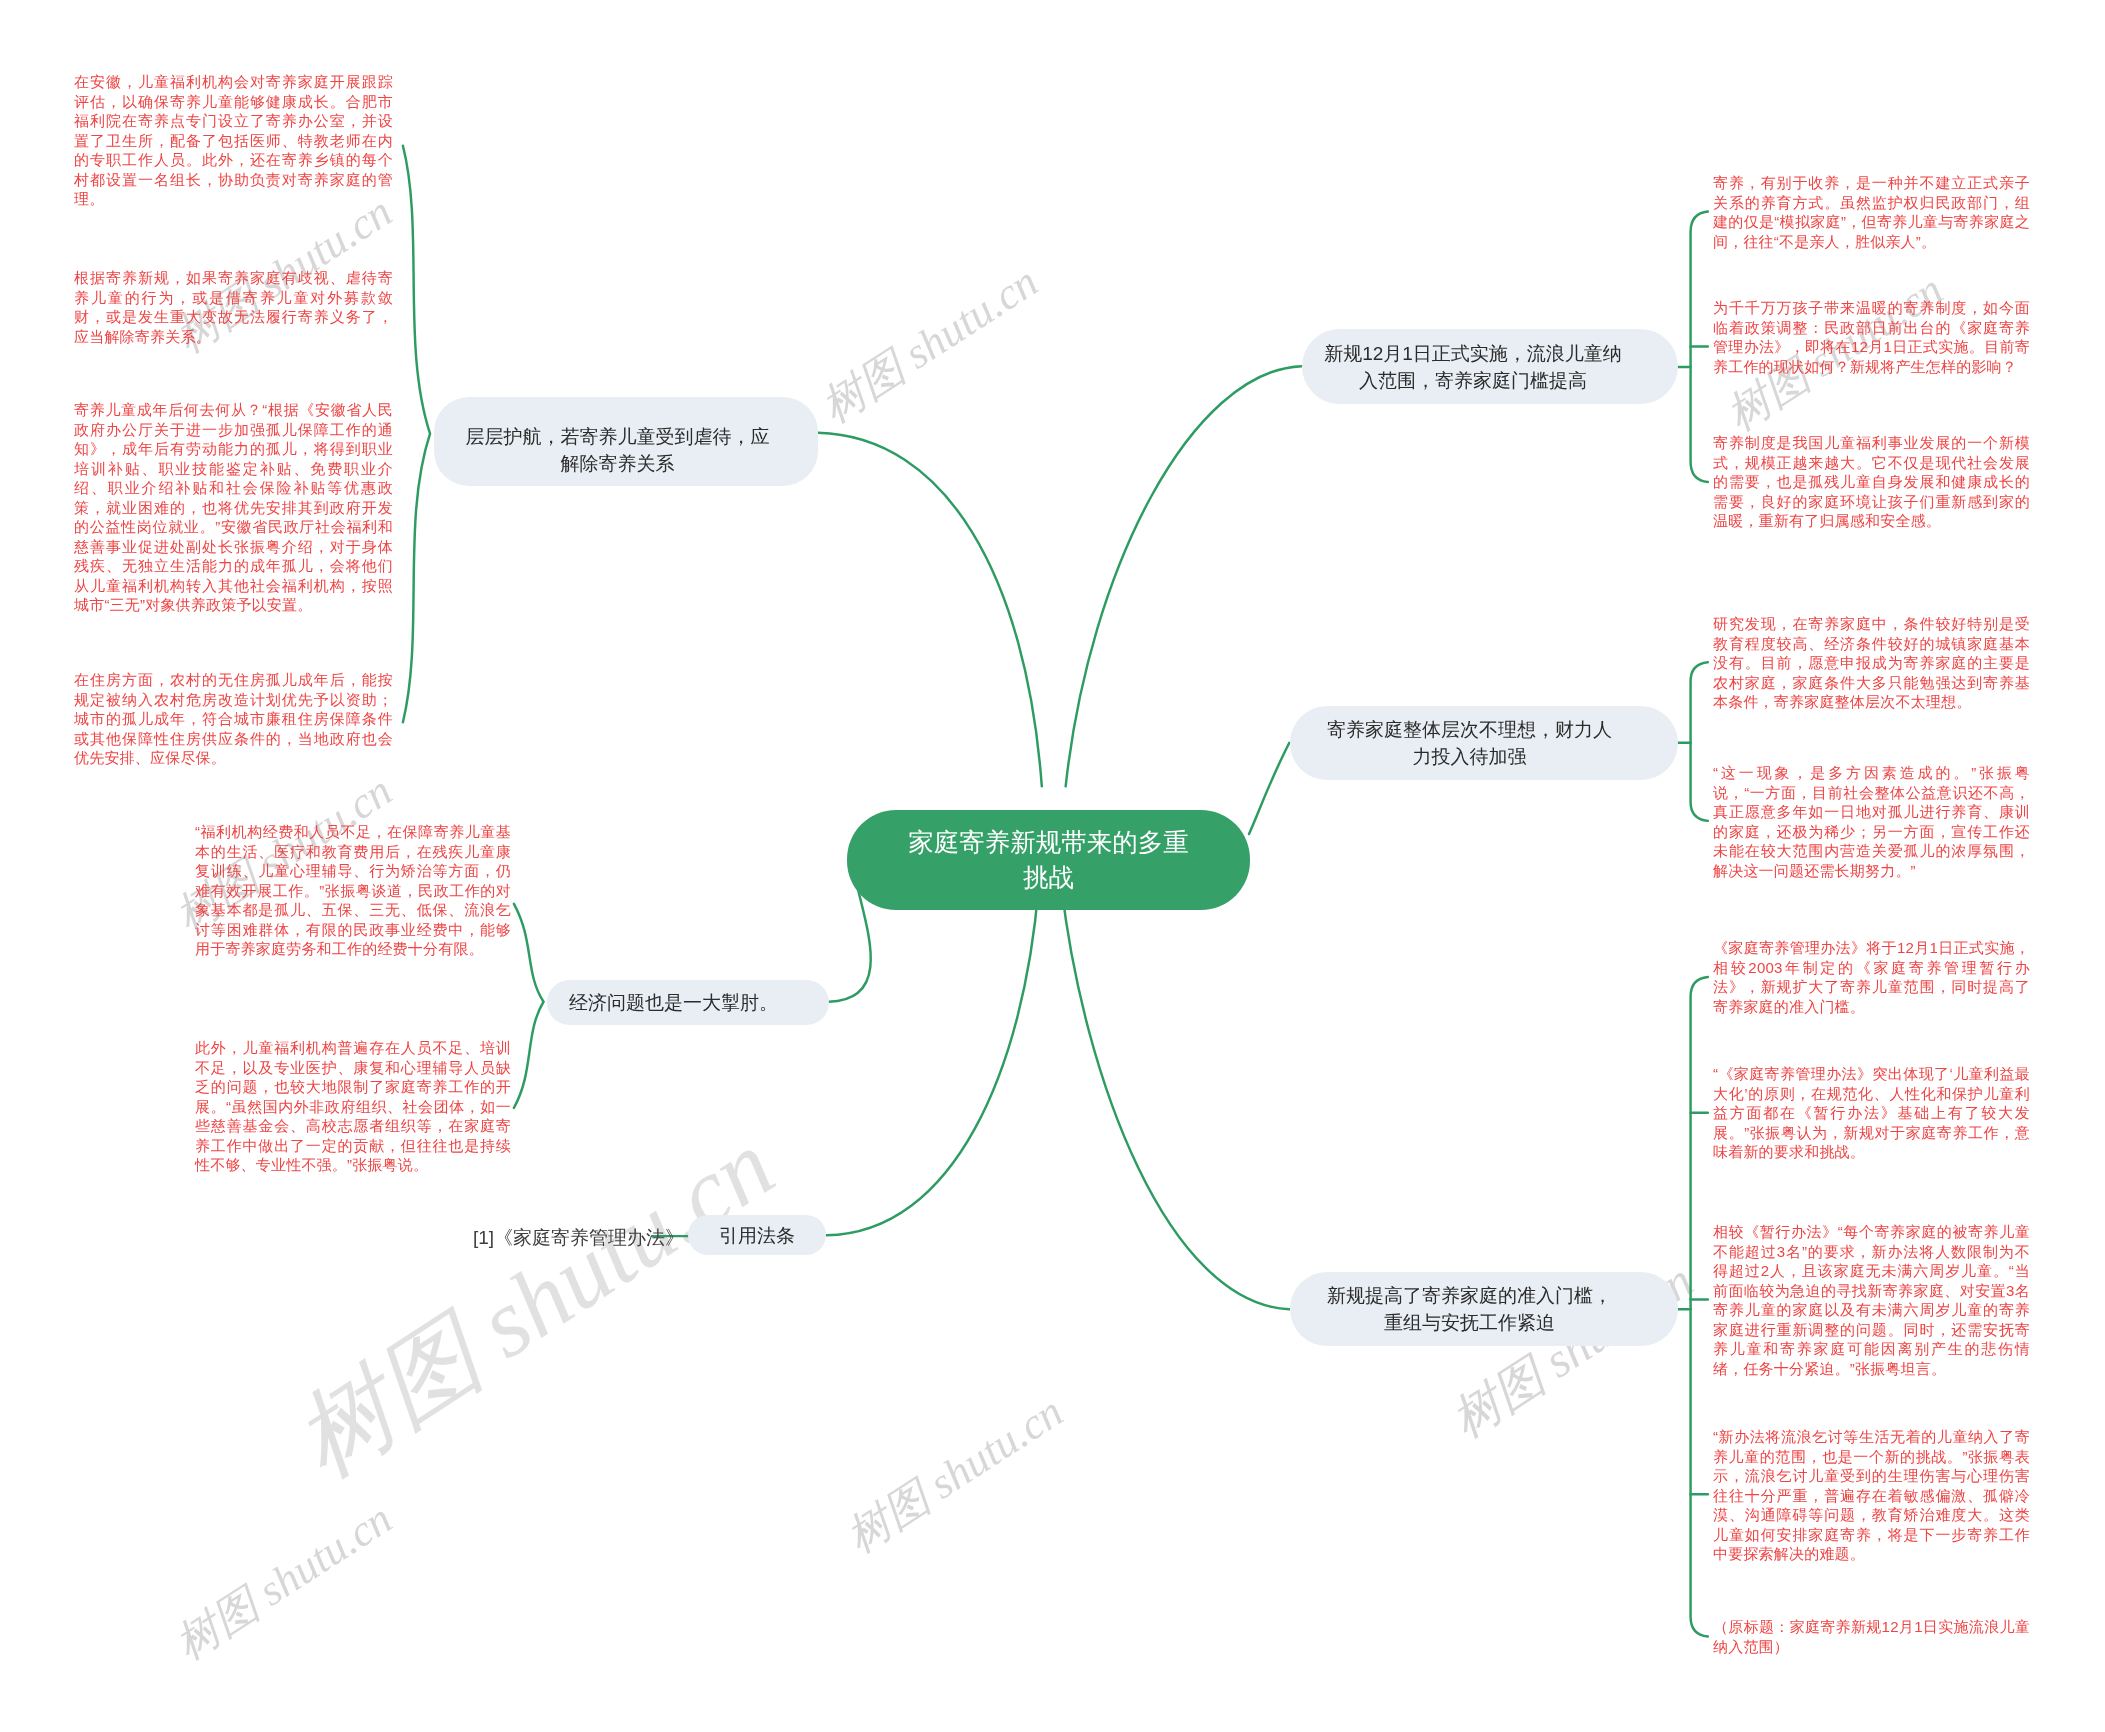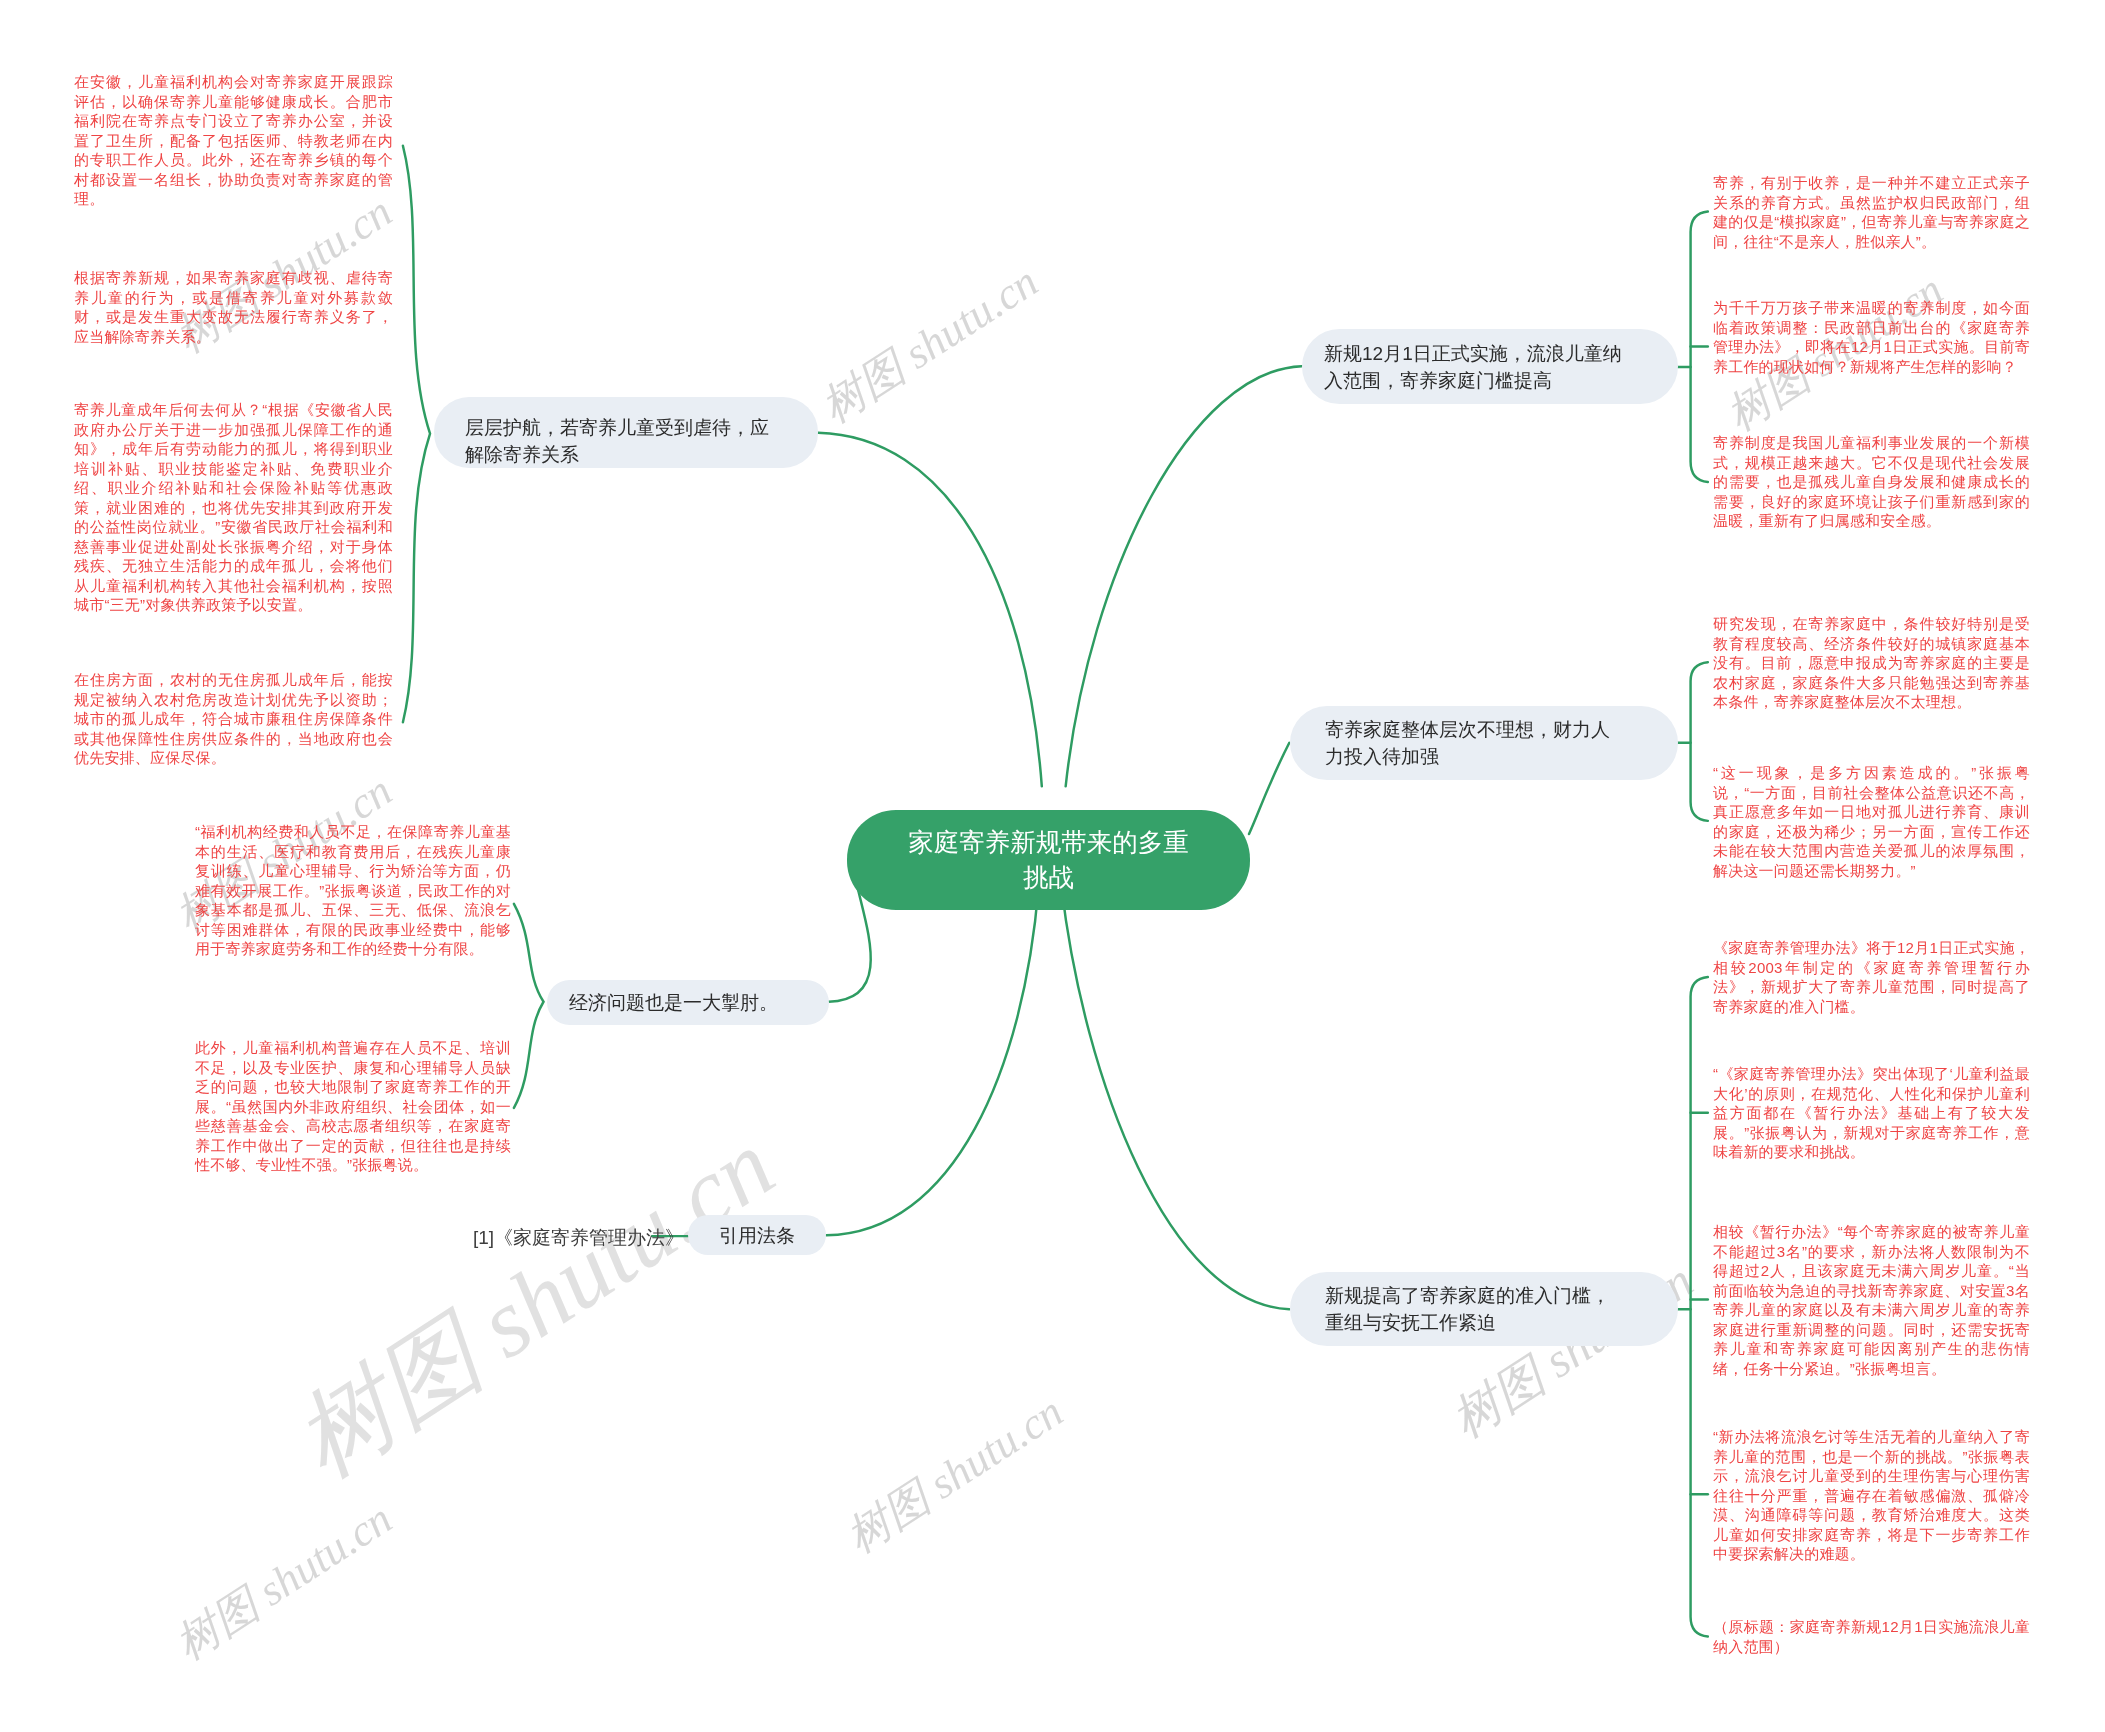--- a/index.html
+++ b/index.html
@@ -26,23 +26,23 @@
   #note-r5{left:1713px;top:763px;width:317px}
   #note-r6{left:1713px;top:938px;width:317px}
   #note-r7{left:1713px;top:1064px;width:317px}
   #note-r8{left:1713px;top:1222px;width:317px}
   #note-r9{left:1713px;top:1427px;width:317px}
   #note-r10{left:1713px;top:1617px;width:317px}
 
   .pill{
     position:absolute;background:#e9eef4;color:#2b2b2b;
     display:flex;align-items:center;box-sizing:border-box;
-    font-size:19px;line-height:27px;
+    font-size:19px;line-height:27px;text-align:center;
   }
-  #pill-l1{left:434px;top:397px;width:384px;height:71px;border-radius:35px;padding:16px 48px 0 31px}
+  #pill-l1{left:434px;top:397px;width:384px;height:89px;border-radius:35px;padding:16px 48px 0 31px}
   #pill-l2{left:547px;top:980px;width:282px;height:45px;border-radius:23px;padding:0 16.4px 0 22px}
   #pill-l3{left:688px;top:1215px;width:138px;height:40px;border-radius:22px;justify-content:center;padding:0}
   #pill-r1{left:1302px;top:329px;width:376px;height:75px;border-radius:38px;padding:0 56px 0 22px}
   #pill-r2{left:1290px;top:706px;width:388px;height:74px;border-radius:37px;padding:0 64px 0 35px}
   #pill-r3{left:1290px;top:1272px;width:388px;height:74px;border-radius:37px;padding:0 64px 0 35px}
 
   .central{
     position:absolute;left:847px;top:786px;width:403px;height:100px;
     background:#35a169;border-radius:49px;color:#ffffff;
     display:flex;align-items:center;justify-content:center;text-align:center;

